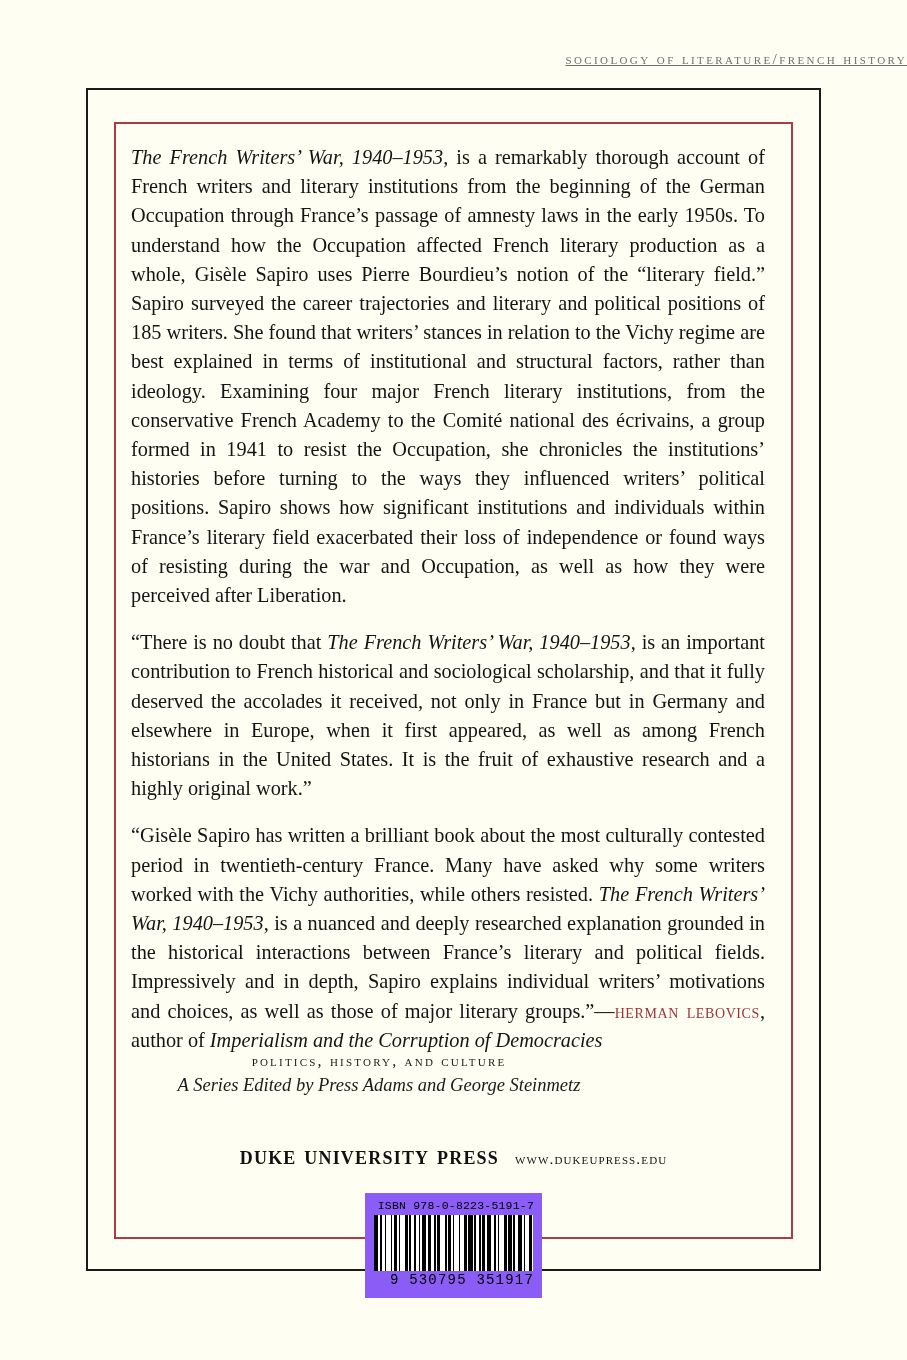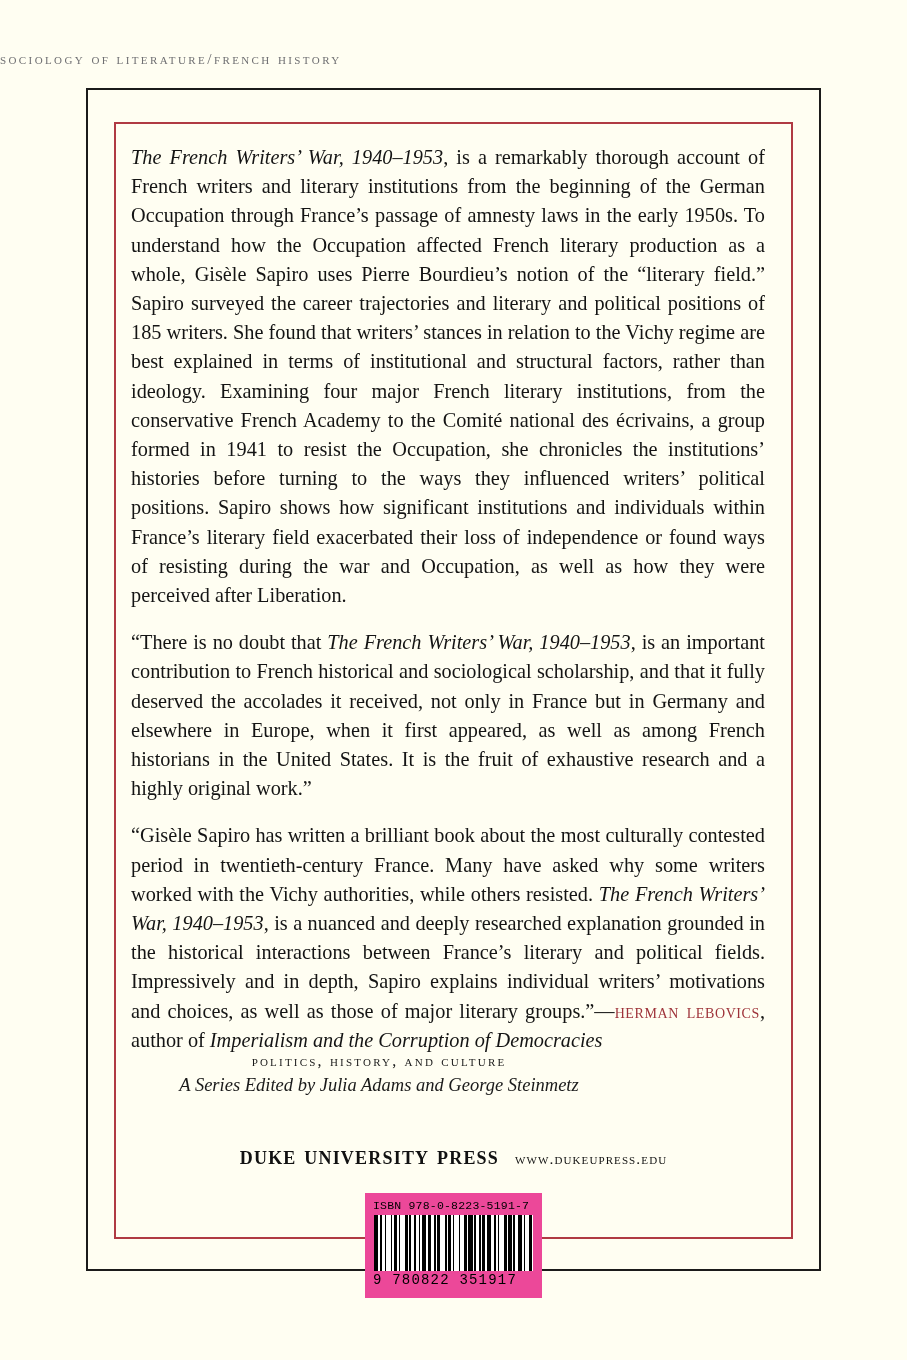--- a/index.html
+++ b/index.html
@@ -16,27 +16,28 @@
     position: relative;
     overflow: hidden;
   }
 
   
   .category-line {
     position: absolute;
     top: 50px;
     left: 0;
     width: 907px;
-    text-align: left;
+    text-align: right;
     font-size: 15.5px;
     letter-spacing: 2.4px;
     color: #6f6f72;
     font-variant: small-caps;
     text-transform: lowercase;
     font-family: "Liberation Serif", "DejaVu Serif", serif;
+    text-decoration: underline;
   }
 
   
   .black-frame {
     position: absolute;
     left: 86px;
     top: 88px;
     width: 735px;
     height: 1183px;
     border: 2px solid #1b1b1b;
@@ -131,23 +132,23 @@
     text-transform: lowercase;
   }
 
   
   .barcode-box {
     position: absolute;
     left: 365px;
     top: 1193px;
     width: 177px;
     height: 105px;
-    background: #ec4899;
+    background: #8b5cf6;
     padding: 6px 8px 2px 8px;
-    text-align: left;
+    text-align: right;
   }
   .isbn-text {
     font-family: "Liberation Mono", "DejaVu Sans Mono", monospace;
     font-size: 11.5px;
     letter-spacing: 0.2px;
     color: #000;
     margin-bottom: 3px;
     white-space: nowrap;
   }
   .bars {
@@ -183,21 +184,21 @@
   <p class="body-par"><span>“There is no doubt that </span><span class="ital">The French Writers’ War, 1940–1953</span><span>, is an important contribution to French historical and sociological scholarship, and that it fully deserved the accolades it received, not only in France but in Germany and elsewhere in Europe, when it first appeared, as well as among French historians in the United States. It is the fruit of exhaustive research and a highly original work.”</span></p>
 
 
   <p class="body-par"><span>“Gisèle Sapiro has written a brilliant book about the most culturally contested period in twentieth-century France. Many have asked why some writers worked with the Vichy authorities, while others resisted. </span><span class="ital">The French Writers’ War, 1940–1953</span><span>, is a nuanced and deeply researched explanation grounded in the historical interactions between France’s literary and political fields. Impressively and in depth, Sapiro explains individual writers’ motivations and choices, as well as those of major literary groups.”—</span><span class="name-sc">Herman Lebovics</span><span>, author of </span><span class="ital">Imperialism and the Corruption of Democracies</span></p>
 
 
 </div>
 
 <div class="series">
   <div class="series-title">Politics, History, and Culture</div>
-  <div class="series-editors">A Series Edited by Julia Adams and George Steinmetz</div>
+  <div class="series-editors">A Series Edited by Press Adams and George Steinmetz</div>
 </div>
 
 <div class="publisher">
   <span class="press-name">Duke University Press</span><span class="press-url">www.dukeupress.edu</span>
 </div>
 
 <div class="barcode-box">
   <div class="isbn-text">ISBN 978-0-8223-5191-7</div>
   <div class="bars">
       <span style="width: 4.65px; background: rgb(0, 0, 0);"></span>
@@ -258,14 +259,14 @@
       <span style="width: 1.55px; background: rgb(255, 255, 255);"></span>
       <span style="width: 1.55px; background: rgb(0, 0, 0);"></span>
       <span style="width: 3.1px; background: rgb(255, 255, 255);"></span>
       <span style="width: 4.65px; background: rgb(0, 0, 0);"></span>
       <span style="width: 1.55px; background: rgb(255, 255, 255);"></span>
       <span style="width: 1.55px; background: rgb(0, 0, 0);"></span>
       <span style="width: 3.1px; background: rgb(255, 255, 255);"></span>
       <span style="width: 3.1px; background: rgb(0, 0, 0);"></span>
       <span style="width: 1.55px; background: rgb(255, 255, 255);"></span>
     </div>
-  <div class="barcode-digits">9 780822 351917</div>
+  <div class="barcode-digits">9 530795 351917</div>
 </div>
 
 </body></html>

